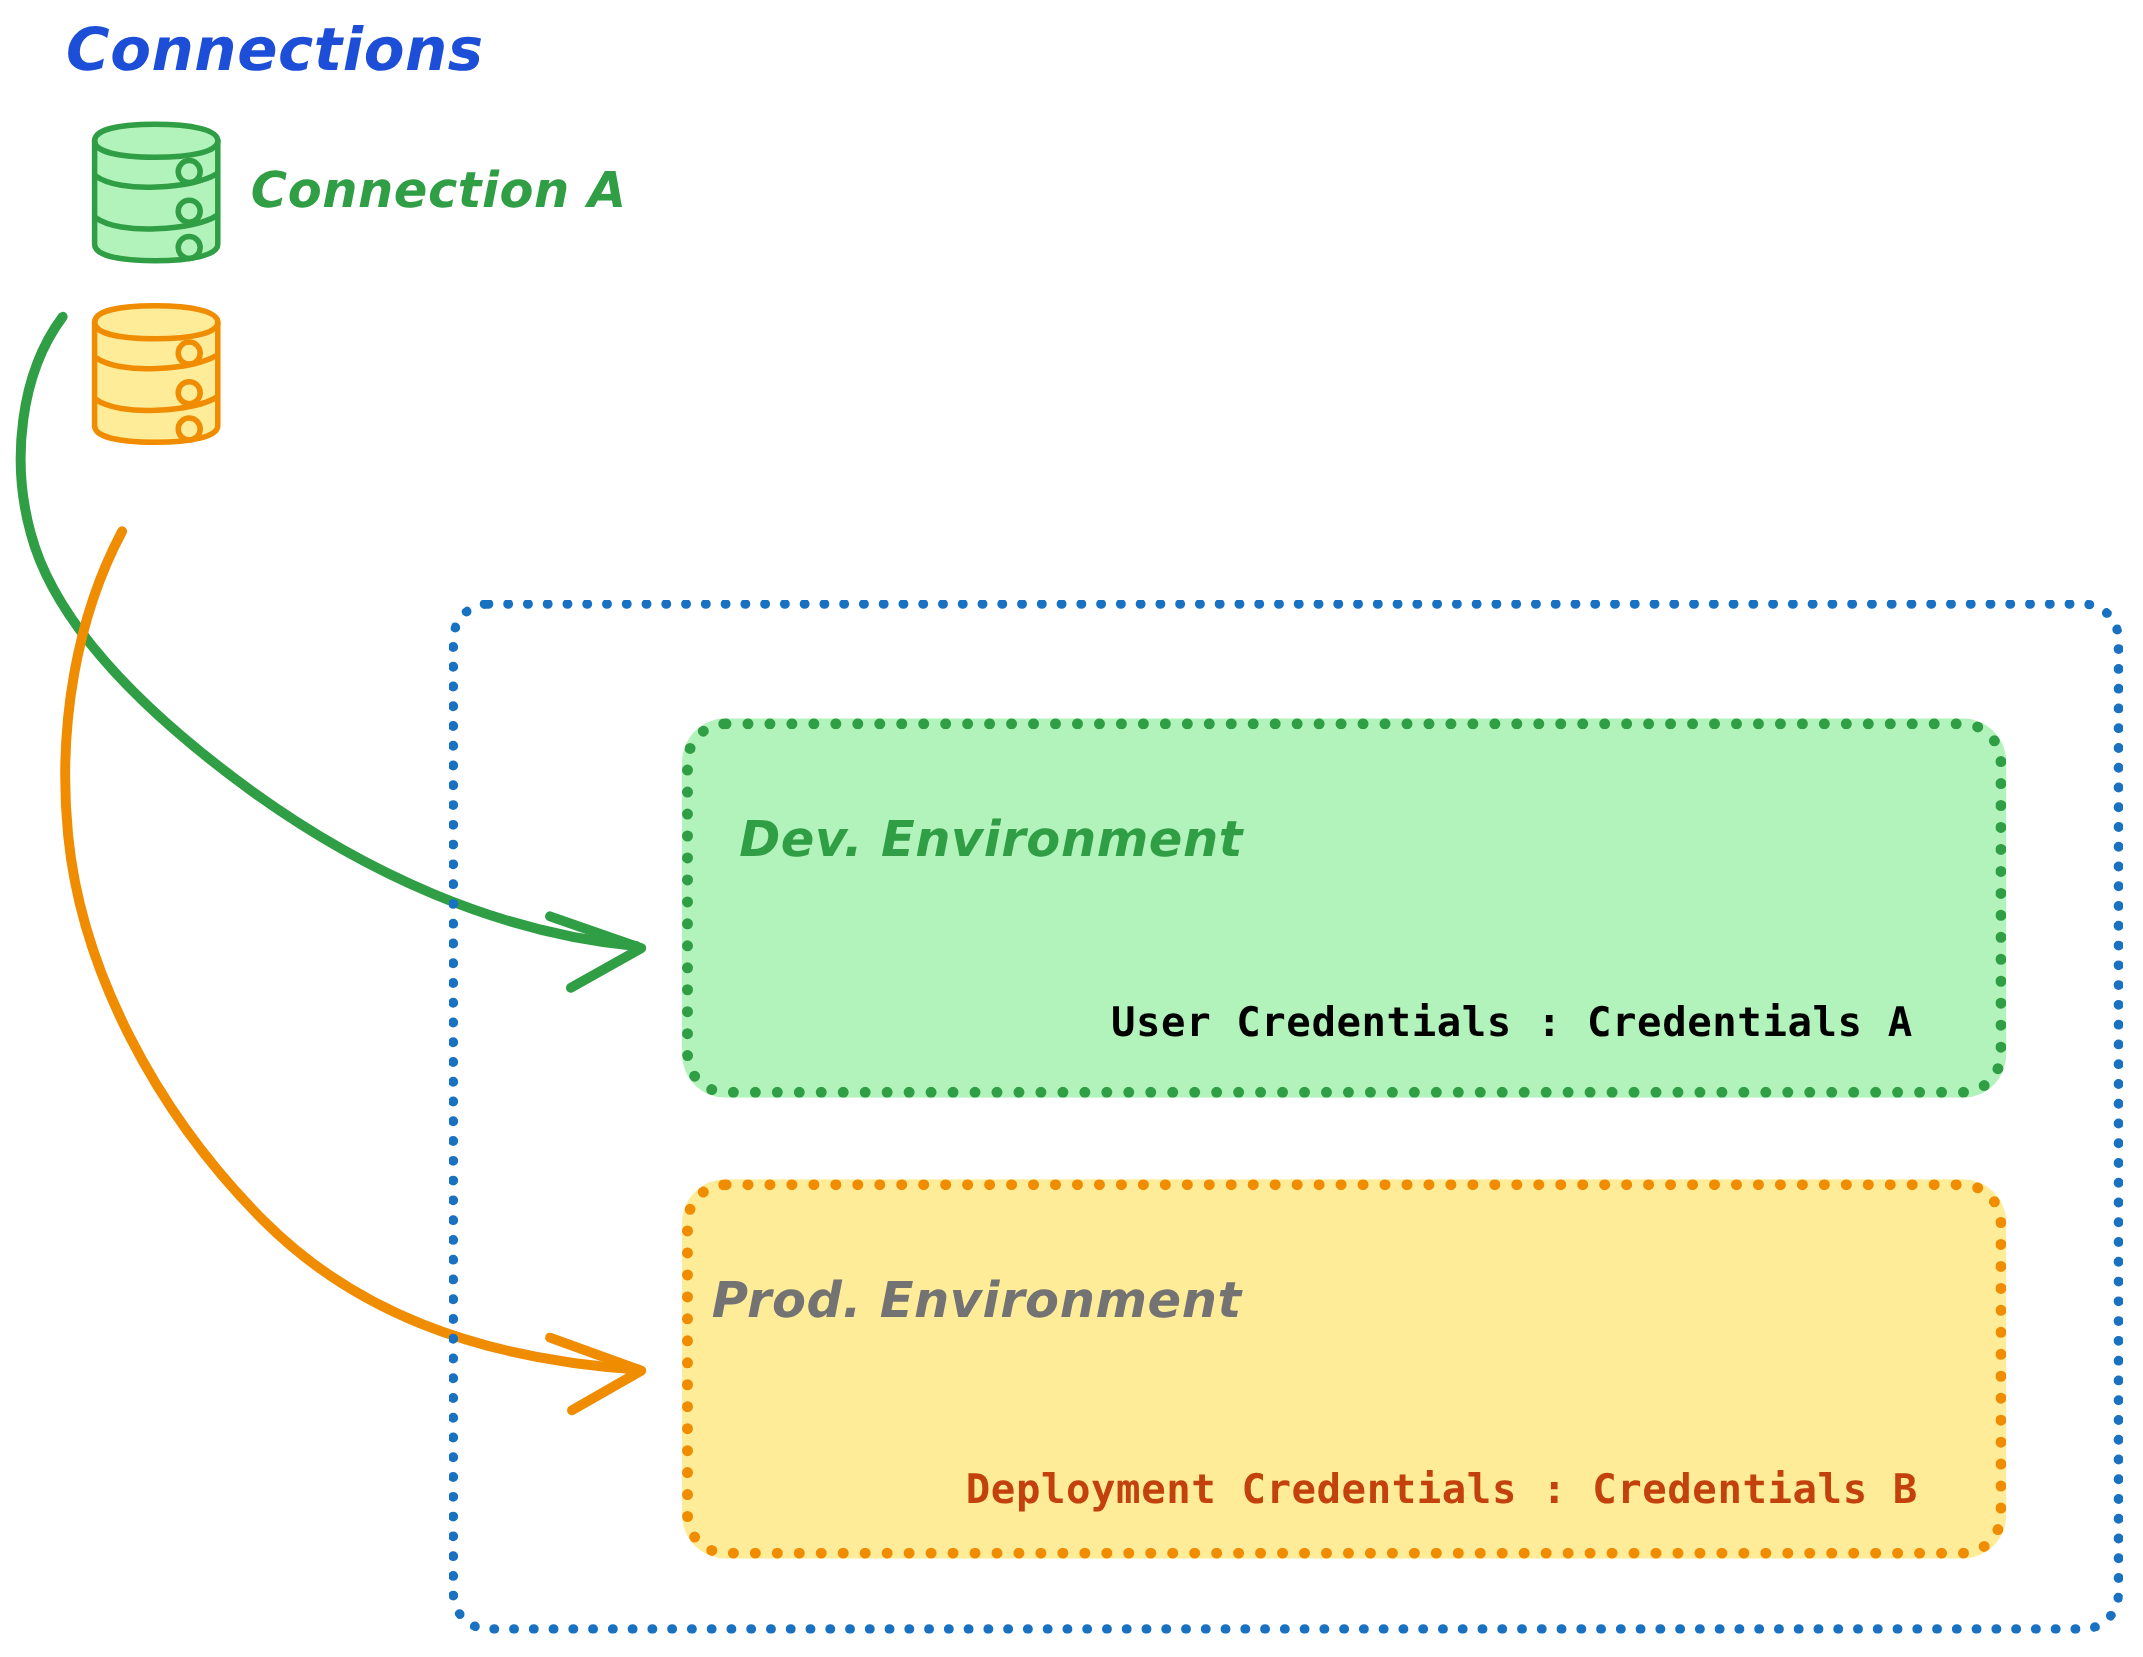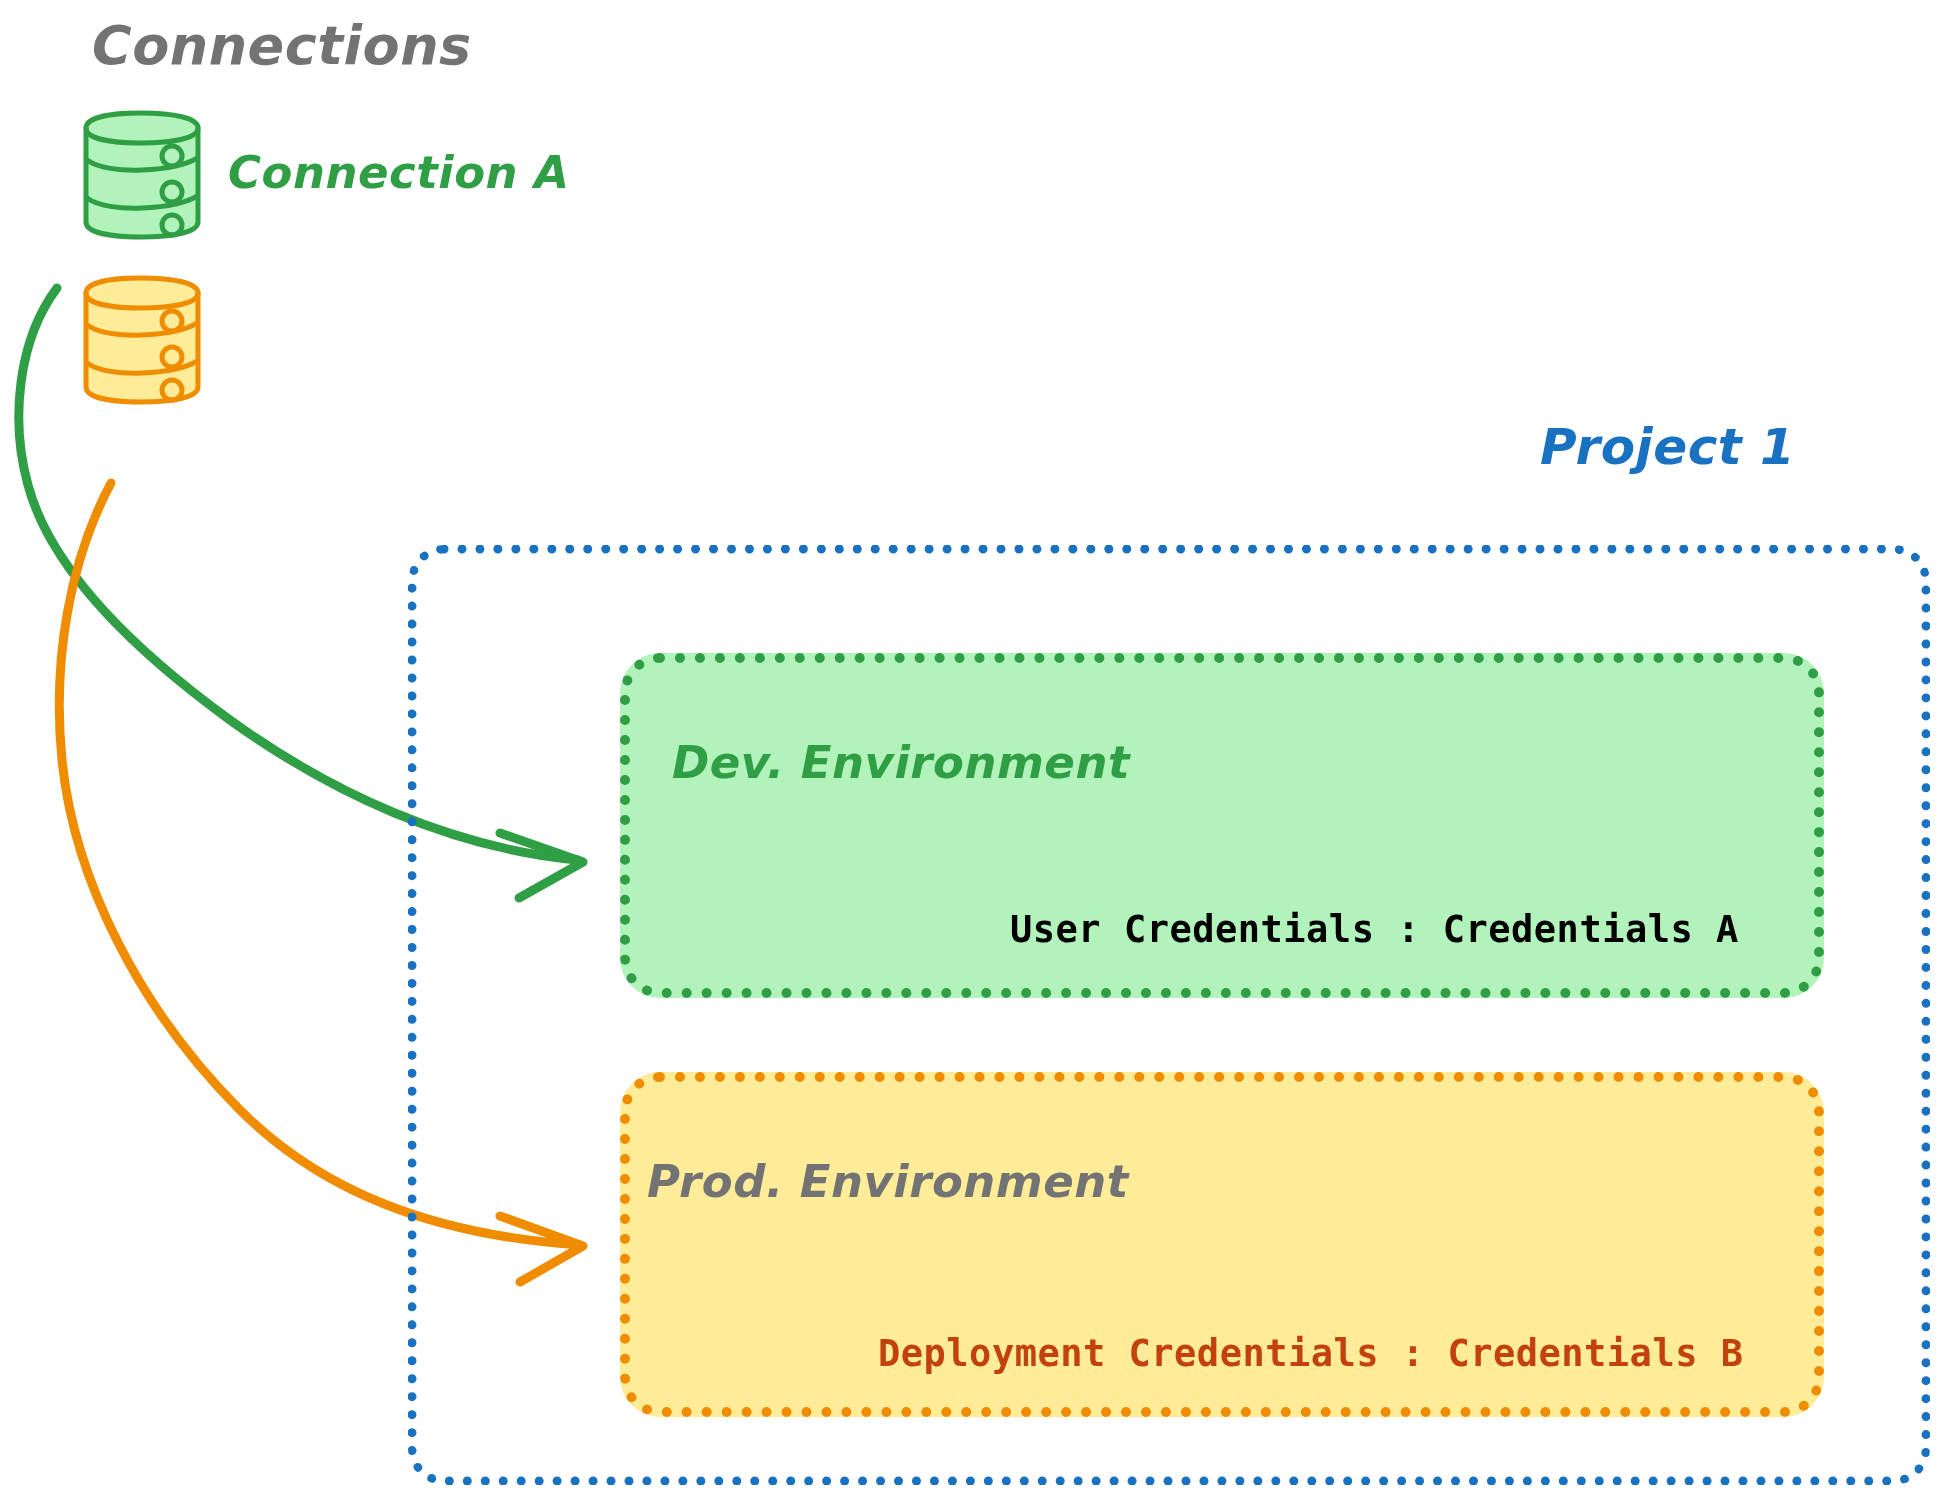--- a/index.html
+++ b/index.html
@@ -40,23 +40,22 @@
     font-weight: 700;
     white-space: nowrap;
     position: absolute;
     letter-spacing: 0.5px;
   }
 
   #title-connections {
     left: 60px;
     top: 14px;
     font-size: 54px;
-    color: #737373;
-    font-style: italic;
-    margin-left: 32px;
+    color: #1d4ed8;
+    font-style: italic;
   }
   .conn-label {
     font-size: 45px;
     font-style: italic;
   }
   #label-connection-a {
     left: 228px;
     top: 146px;
     color: #2f9e44;
   }
@@ -186,21 +185,20 @@
     <path d="M 8 18 C 8 8, 30 3, 63 3 C 96 3, 120 8, 120 18
              L 120 112 C 120 122, 96 127, 63 127 C 30 127, 8 122, 8 112 Z" fill="#ffec99" stroke="#f08c00" stroke-width="5" stroke-linejoin="round"></path>
     <path d="M 8 18 C 8 28, 30 33, 63 33 C 96 33, 120 28, 120 18" fill="none" stroke="#f08c00" stroke-width="5" stroke-linecap="round"></path>
     <path d="M 9 50 C 20 58, 42 61, 64 60 C 90 59, 110 54, 119 48" fill="none" stroke="#f08c00" stroke-width="5" stroke-linecap="round"></path>
     <path d="M 9 88 C 20 96, 42 99, 64 98 C 90 97, 110 92, 119 86" fill="none" stroke="#f08c00" stroke-width="5" stroke-linecap="round"></path>
     <ellipse cx="94" cy="46" rx="10" ry="10" fill="none" stroke="#f08c00" stroke-width="5"></ellipse>
     <ellipse cx="94" cy="82" rx="10" ry="10" fill="none" stroke="#f08c00" stroke-width="5"></ellipse>
     <ellipse cx="94" cy="115" rx="10" ry="10" fill="none" stroke="#f08c00" stroke-width="5"></ellipse>
   </svg>
 
-  <div class="hand" id="label-project-1">Project 1</div>
 
   <div class="dotted-box" id="project-container"></div>
 
   <div class="dotted-box" id="dev-environment-box"></div>
   <div class="hand env-title" id="dev-env-title">Dev. Environment</div>
   <div class="mono cred-text" id="dev-credentials">User Credentials : Credentials A</div>
 
   <div class="dotted-box" id="prod-environment-box"></div>
   <div class="hand env-title" id="prod-env-title">Prod. Environment</div>
   <div class="mono cred-text" id="prod-credentials">Deployment Credentials : Credentials B</div>

